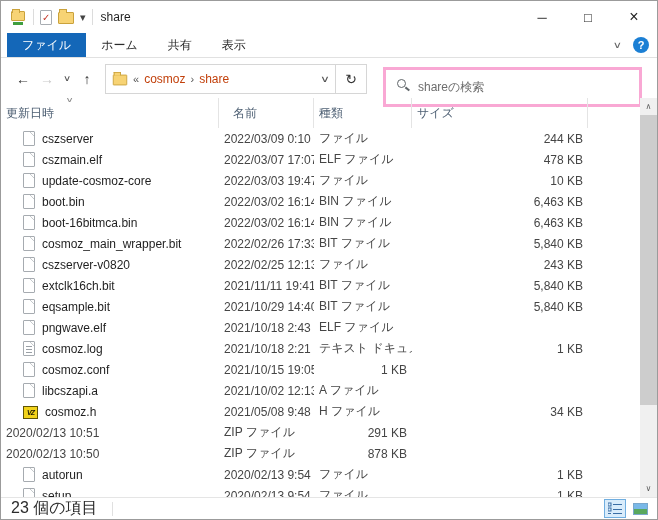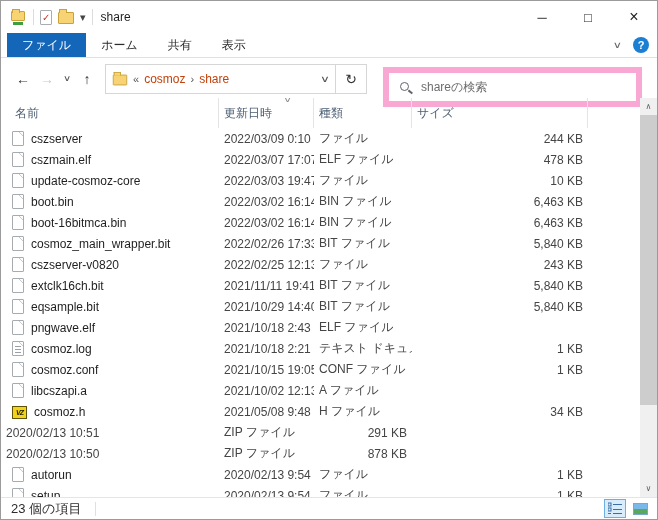--- a/index.html
+++ b/index.html
@@ -39,37 +39,37 @@
   .nav-arrows { display:flex; align-items:center; gap:0; padding-left:10px; }
   .nav-btn { width:24px; height:28px; display:flex; align-items:center; justify-content:center; font-size:14px; color:#333; }
   .nav-btn.disabled { color:#c9c9c9; }
   .nav-btn.small { width:16px; font-size:8px; color:#555; }
   .addressbox { margin-left:6px; width:262px; height:30px; border:1px solid #d6d6d6; display:flex; align-items:center; }
   .crumbs { flex:1; display:flex; align-items:center; gap:5px; padding:0 6px; overflow:hidden; white-space:nowrap; }
   .crumb { color:#c2410c; cursor:default; }
   .crumb-sep { color:#555; font-size:11px; }
   .addr-chev { width:20px; text-align:center; color:#555; font-size:9px; transform:scaleX(1.5); }
   .refresh-btn { width:31px; height:30px; border-left:1px solid #d6d6d6; display:flex; align-items:center; justify-content:center; font-size:14px; color:#333; }
-  .searchbox { margin-left:16px; width:259px; height:40px; border:6px solid #f9a8d4; position:relative;margin-top:16px; }
+  .searchbox { margin-left:16px; width:259px; height:40px; border:3px solid #f9a8d4; position:relative;margin-top:16px; }
   .searchbox input { position:absolute; inset:0; border:none; outline:none; padding-left:32px; font-family:inherit; font-size:12px; color:#1f1f1f; background:transparent; }
   .searchbox input::placeholder { color:#6d6d6d; opacity:1; }
   .mag { position:absolute; left:11px; top:9px; width:9px; height:9px; border:1.4px solid #5f6569; border-radius:50%; }
   .mag:after { content:''; position:absolute; width:5px; height:1.5px; background:#5f6569; transform:rotate(38deg); left:7px; top:8px; }
 
   
   .list-area { position:absolute; top:97px; left:0; right:0; bottom:22px; overflow:hidden; }
   .grid-row { display:grid; grid-template-columns:218px 95px 98px 176px; }
   .list-header { height:30px; position:relative; }
   .hcell { display:flex; align-items:center; font-size:12px; color:#4c5e72; border-right:1px solid #e4e4e4; padding-left:5px; cursor:default; position:relative; }
   .hcell.h-name { padding-left:14px; }
   .sort-ind { position:absolute; left:66px; top:-2px; font-size:7px; color:#8a8a8a; transform:scaleX(1.6); }
   .rows { position:absolute; top:30px; left:0; right:17px; bottom:0; overflow:hidden; }
   .row { height:21px; align-items:center; cursor:default; }
   .cell { overflow:hidden; white-space:nowrap; }
-  .c-name { display:flex; align-items:center; gap:7px; padding-left:11px; color:#1f1f1f; }
+  .c-name { display:flex; align-items:center; gap:7px; padding-left:22px; color:#1f1f1f; }
   .c-date,.c-type { padding-left:5px; color:#454545; }
   .c-size { text-align:right; padding-right:5px; color:#454545; }
 
   
   .ficon { flex:0 0 auto; position:relative; width:12px; height:15px; }
   .icon-file,.icon-text { background:#fff; border:1px solid #a6abb0; border-radius:1px; }
   .icon-file:after,.icon-text:after { content:''; position:absolute; top:0; right:0; width:4px; height:4px;
      background:linear-gradient(225deg,#fdfdfd 46%,#c6cacd 46% 58%,#fff 58%); }
   .icon-text:before { content:''; position:absolute; left:2px; right:2px; top:4px; height:8px;
      background:repeating-linear-gradient(#9aa0a6 0 1px,transparent 1px 3px); }
@@ -81,21 +81,21 @@
 
   
   .scrollbar { position:absolute; top:0; right:0; width:17px; bottom:0; background:#f0f0f0; }
   .sb-arrow { position:absolute; left:0; width:17px; height:17px; display:flex; align-items:center; justify-content:center; color:#5e5e5e; font-size:8px; transform-origin:center; }
   .sb-up { top:0; }
   .sb-down { bottom:0; }
   .sb-thumb { position:absolute; left:0; width:17px; top:17px; height:290px; background:#cdcdcd; }
 
   
   .statusbar { position:absolute; left:0; right:0; bottom:0; height:22px; border-top:1px solid #e5e5e5; display:flex; align-items:center; background:#fff; }
-  .status-text { padding-left:10px; color:#2b2b2b; font-size:13px; }
+  .status-text { padding-left:10px; color:#2b2b2b; font-size:16px; }
   .status-sep { width:1px; height:14px; background:#e0e0e0; margin-left:14px; }
   .view-btns { position:absolute; right:6px; top:1px; display:flex; gap:3px; }
   .view-btn { width:22px; height:19px; display:flex; align-items:center; justify-content:center; border:1px solid transparent; }
   .view-btn.selected { background:var(--selbg); border-color:var(--selbd); }
 </style>
 </head>
 <body>
 
 <div class="window">
 
@@ -149,25 +149,25 @@
       <span class="refresh-btn">↻</span>
     </div>
     <div class="searchbox">
       <span class="mag"></span>
       <input type="text" placeholder="shareの検索" style="">
     </div>
   </div>
 
   <div class="list-area">
     <div class="list-header grid-row" style="margin-right:17px;">
-      <div class="hcell h-name">名前</div>
       <div class="hcell">
         <span>更新日時</span>
         <span class="sort-ind">∨</span>
       </div>
+      <div class="hcell h-name">名前</div>
       <div class="hcell">種類</div>
       <div class="hcell">サイズ</div>
     </div>
 
     <div class="rows">
   <div class="row grid-row">
     <div class="cell c-name">
       <span class="ficon icon-file"></span>
       <span>cszserver</span>
     </div>
@@ -274,21 +274,20 @@
     <div class="cell c-type">テキスト ドキュメント</div>
     <div class="cell c-size">1 KB</div>
   </div>
 
   <div class="row grid-row">
     <div class="cell c-name">
       <span class="ficon icon-file"></span>
       <span>cosmoz.conf</span>
     </div>
     <div class="cell c-date">2021/10/15 19:05</div>
-    <div class="cell c-type">CONF ファイル</div>
     <div class="cell c-size">1 KB</div>
   </div>
 
   <div class="row grid-row">
     <div class="cell c-name">
       <span class="ficon icon-file"></span>
       <span>libcszapi.a</span>
     </div>
     <div class="cell c-date">2021/10/02 12:13</div>
     <div class="cell c-type">A ファイル</div>

